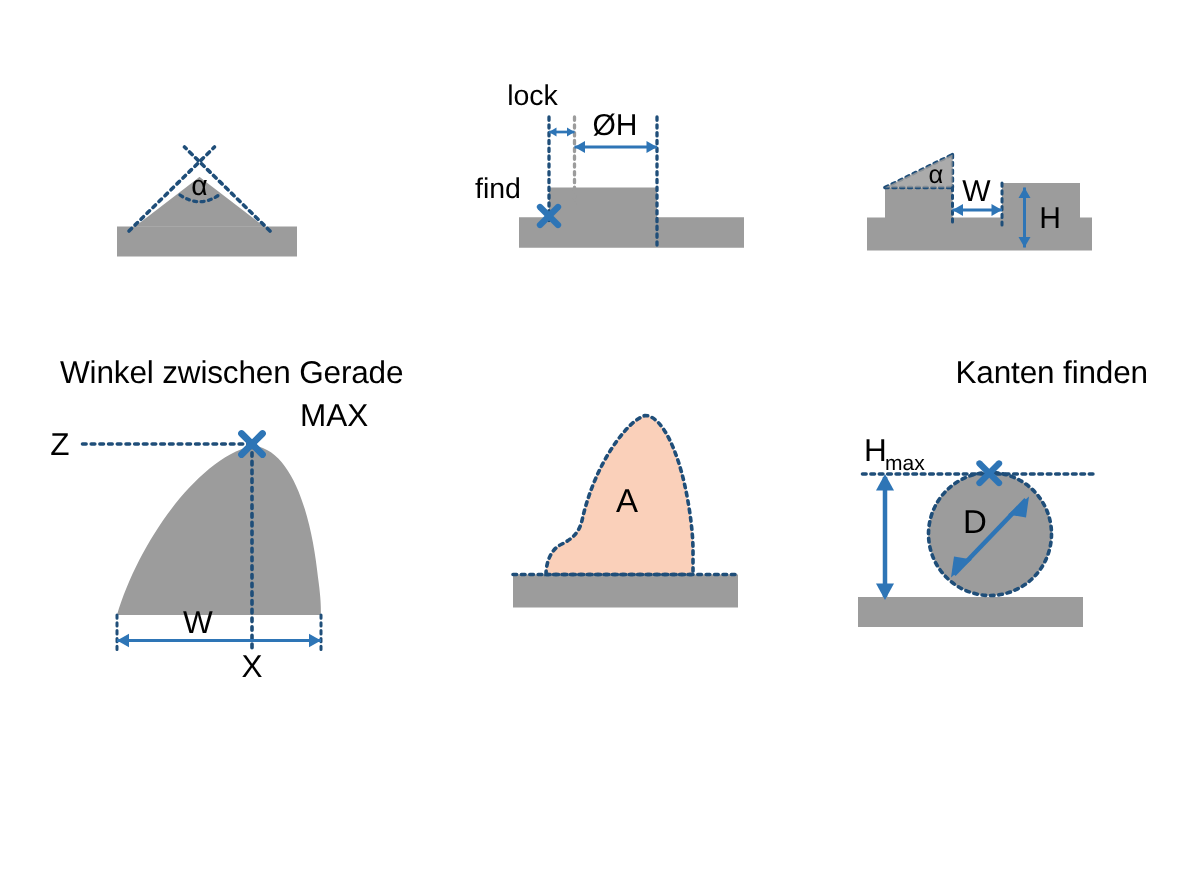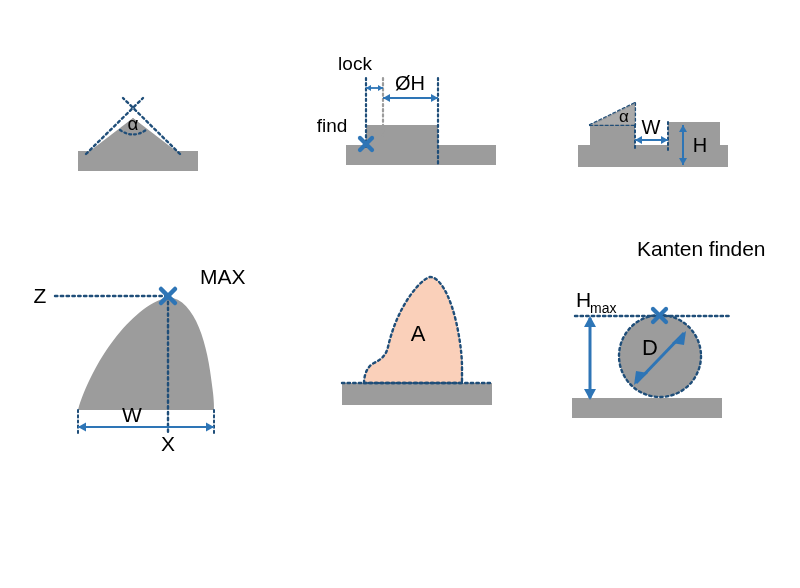--- a/index.html
+++ b/index.html
@@ -52,20 +52,21 @@
 
       <path d="M 90 111 L 133 78 L 176 111 Z" fill="#9c9c9c"></path>
       <path d="M 90 111 Q 112 98 133 78 Q 155 98 176 111 Z" fill="#9c9c9c"></path>
 
       <line x1="86" y1="114" x2="143" y2="58" stroke="#1f4e79" stroke-width="2.4" stroke-dasharray="2.4 3.2" stroke-linecap="round"></line>
       <line x1="180" y1="114" x2="123" y2="58" stroke="#1f4e79" stroke-width="2.4" stroke-dasharray="2.4 3.2" stroke-linecap="round"></line>
 
       <path d="M 120 90 Q 133 99 146 90" fill="none" stroke="#1f4e79" stroke-width="2.2" stroke-dasharray="2 3" stroke-linecap="round"></path>
       <text class="svglabel" x="133" y="90" font-size="19" text-anchor="middle">α</text>
     </svg>
+    <div class="caption" id="cap-angle">Winkel zwischen Gerade</div>
   </div>
 
   <div class="panel" id="panel-edges">
     <svg class="fig" width="250" height="210" viewBox="0 0 250 210">
 
       <path d="M 46 125 L 46 110 L 80 110 L 80 125 L 155 125 L 155 110 L 195 110 L 195 125 Z" fill="none"></path>
       <rect x="46" y="105" width="150" height="20" fill="#9c9c9c"></rect>
       <rect x="66" y="85" width="72" height="22" fill="#9c9c9c"></rect>
       <rect x="46" y="105" width="150" height="20" fill="#9c9c9c"></rect>
 

